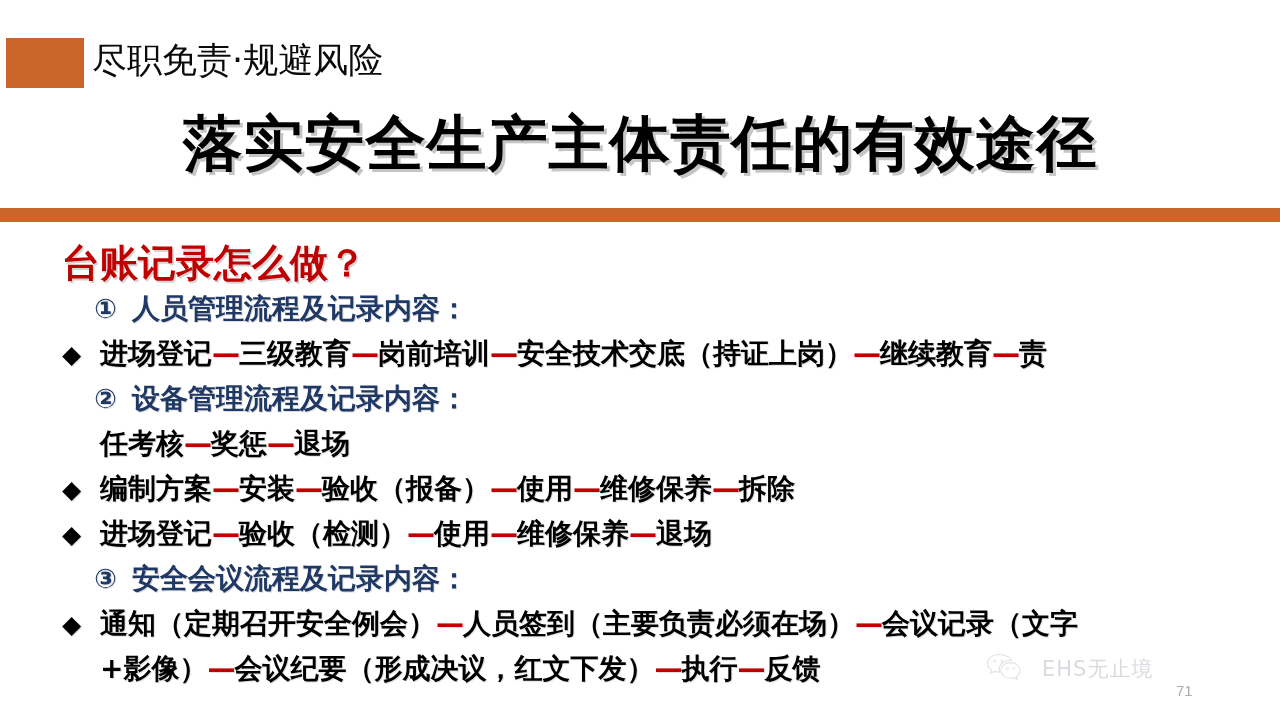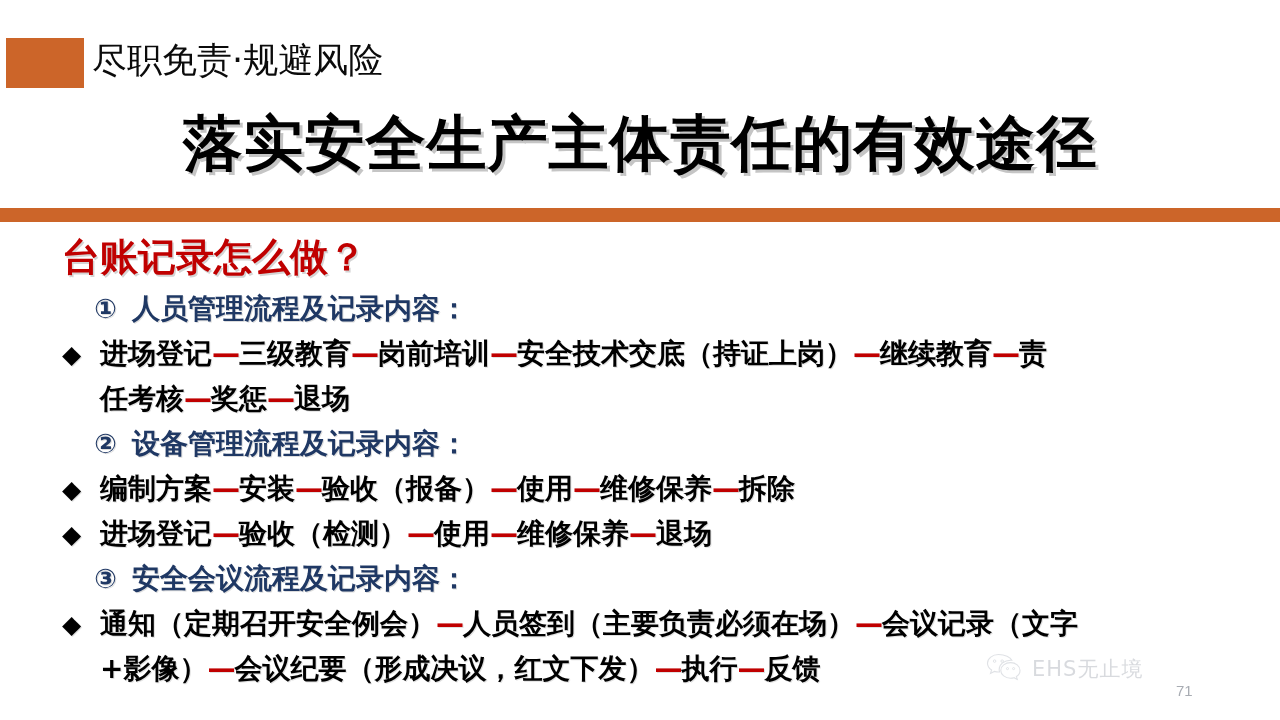--- a/index.html
+++ b/index.html
@@ -81,21 +81,21 @@
     position: absolute;
     left: 0;
     top: 228px;
     width: 1280px;
     height: 492px;
   }
 
   .section-question {
     position: absolute;
     left: 62px;
-    top: 4px;
+    top: 10px;
     font-size: 38px;
     line-height: 50px;
     font-weight: bold;
     color: #C00000;
     white-space: nowrap;
     text-shadow: 1.5px 1.5px 0px rgba(160,160,160,0.45);
   }
 
   .lines {
     position: absolute;
@@ -144,21 +144,21 @@
     letter-spacing: -1px;
   }
 
   
   .watermark {
     position: absolute;
     left: 985px;
     top: 652px;
     display: flex;
     align-items: center;
-    gap: 7px;
+    gap: 17px;
     opacity: 0.55;
   }
   .wm-label {
     font-size: 21px;
     color: #b9bdc4;
     letter-spacing: 1px;
     white-space: nowrap;
     font-family: "DejaVu Sans", "Liberation Sans", sans-serif;
   }
   .page-number {
@@ -183,22 +183,22 @@
 
   <div class="main-title">落实安全生产主体责任的有效途径</div>
 
   <div class="divider-bar"></div>
 
   <div class="body-area">
     <div class="section-question">台账记录怎么做？</div>
     <div class="lines" id="lines-container">
         <div class="line heading"><span class="marker circ">①</span><span>人员管理流程及记录内容：</span></div>
         <div class="line item"><span class="marker diamond">◆</span><span>进场登记</span><span class="sep" style="color: rgb(192, 0, 0);">—</span><span>三级教育</span><span class="sep" style="color: rgb(192, 0, 0);">—</span><span>岗前培训</span><span class="sep" style="color: rgb(192, 0, 0);">—</span><span>安全技术交底（持证上岗）</span><span class="sep" style="color: rgb(192, 0, 0);">—</span><span>继续教育</span><span class="sep" style="color: rgb(192, 0, 0);">—</span><span>责</span></div>
+        <div class="line heading"><span class="marker circ">②</span><span>设备管理流程及记录内容：</span></div>
         <div class="line cont"><span>任考核</span><span class="sep" style="color: rgb(192, 0, 0);">—</span><span>奖惩</span><span class="sep" style="color: rgb(192, 0, 0);">—</span><span>退场</span></div>
-        <div class="line heading"><span class="marker circ">②</span><span>设备管理流程及记录内容：</span></div>
         <div class="line item"><span class="marker diamond">◆</span><span>编制方案</span><span class="sep" style="color: rgb(192, 0, 0);">—</span><span>安装</span><span class="sep" style="color: rgb(192, 0, 0);">—</span><span>验收（报备）</span><span class="sep" style="color: rgb(192, 0, 0);">—</span><span>使用</span><span class="sep" style="color: rgb(192, 0, 0);">—</span><span>维修保养</span><span class="sep" style="color: rgb(192, 0, 0);">—</span><span>拆除</span></div>
         <div class="line item"><span class="marker diamond">◆</span><span>进场登记</span><span class="sep" style="color: rgb(192, 0, 0);">—</span><span>验收（检测）</span><span class="sep" style="color: rgb(192, 0, 0);">—</span><span>使用</span><span class="sep" style="color: rgb(192, 0, 0);">—</span><span>维修保养</span><span class="sep" style="color: rgb(192, 0, 0);">—</span><span>退场</span></div>
         <div class="line heading"><span class="marker circ">③</span><span>安全会议流程及记录内容：</span></div>
         <div class="line item"><span class="marker diamond">◆</span><span>通知（定期召开安全例会）</span><span class="sep" style="color: rgb(192, 0, 0);">—</span><span>人员签到（主要负责必须在场）</span><span class="sep" style="color: rgb(192, 0, 0);">—</span><span>会议记录（文字</span></div>
         <div class="line cont"><span>+影像）</span><span class="sep" style="color: rgb(192, 0, 0);">—</span><span>会议纪要（形成决议，红文下发）</span><span class="sep" style="color: rgb(192, 0, 0);">—</span><span>执行</span><span class="sep" style="color: rgb(192, 0, 0);">—</span><span>反馈</span></div>
       </div>
   </div>
 
   <div class="watermark">
     <span>

